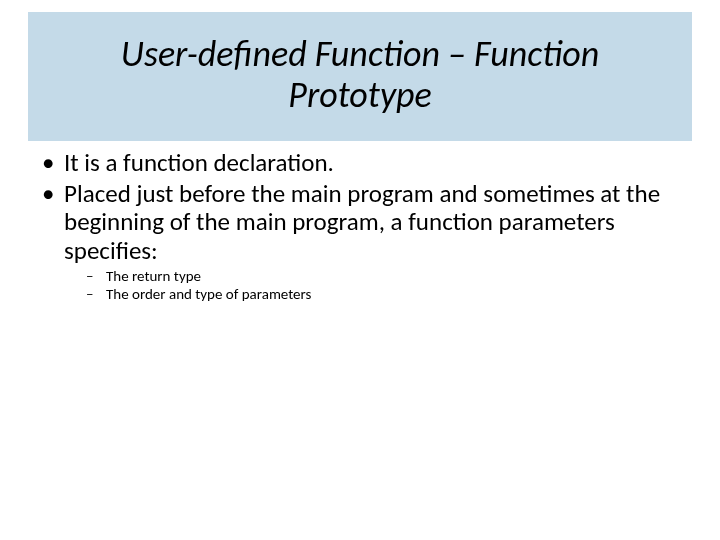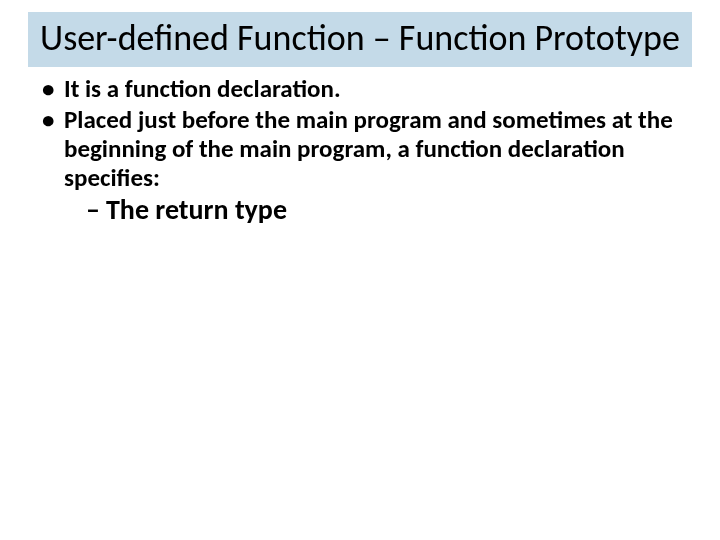--- a/index.html
+++ b/index.html
@@ -17,54 +17,54 @@
     position: relative;
     box-sizing: border-box;
   }
   .title-box {
     margin: 12px 28px 8px 28px;
     background: #c4dae8;
     padding: 6px 10px 8px 10px;
     text-align: center;
   }
   .title-box h1 {
-    margin: 0;
+    margin: 16px;
     font-weight: 400;
     font-size: 36px;
     line-height: 1.15;
     color: #000;
+    font-style: italic;
   }
   .body {
     margin: 4px 40px 0 40px;
     font-size: 25px;
     line-height: 1.15;
   }
   ul.level1 {
     list-style: none;
     margin: 0;
     padding: 0;
   }
   ul.level1 > li {
     position: relative;
     padding-left: 24px;
     margin: 2px 0;
-    font-weight: bold;
   }
   ul.level1 > li::before {
     content: "•";
     position: absolute;
     left: 2px;
     top: 0;
     font-size: 25px;
   }
   ul.level2 {
     list-style: none;
     margin: 2px 0 4px 0;
     padding: 0 0 0 22px;
-    font-size: 28px;
+    font-size: 15px;
   }
   ul.level2 > li {
     position: relative;
     padding-left: 20px;
     margin: 1px 0;
   }
   ul.level2 > li::before {
     content: "–";
     position: absolute;
     left: 0;
@@ -79,23 +79,26 @@
   <div class="title-box">
     <h1>User-defined Function – Function Prototype</h1>
   </div>
 
   <div class="body">
     <ul class="level1">
       <li>
         <span>It is a function declaration.</span>
       </li>
       <li>
-        <span>Placed just before the main program and sometimes at the beginning of the main program, a function declaration specifies:</span>
+        <span>Placed just before the main program and sometimes at the beginning of the main program, a function parameters specifies:</span>
         <ul class="level2">
           <li>
             <span>The return type</span>
+          </li>
+          <li>
+            <span>The order and type of parameters</span>
           </li>
         </ul>
       </li>
     </ul>
   </div>
 
 </div>
 
 </body></html>

